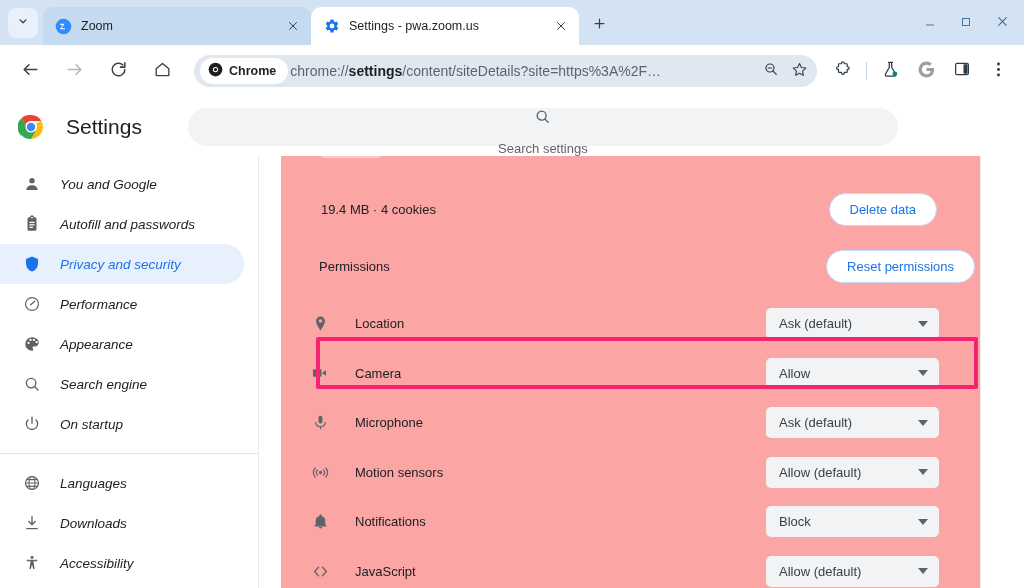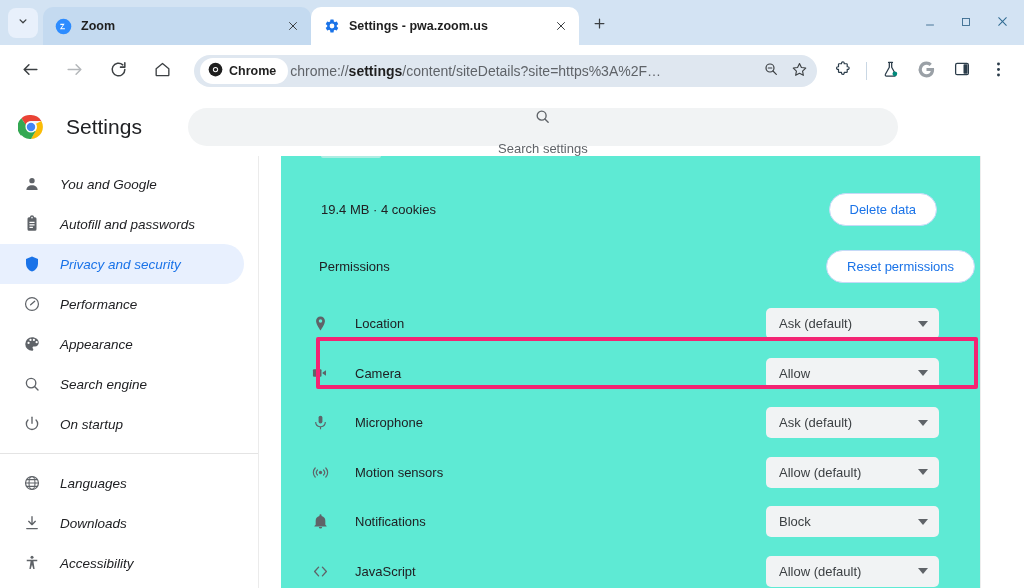--- a/index.html
+++ b/index.html
@@ -6,21 +6,21 @@
   html, body {
     width: 1024px; height: 588px;
     font-family: "Liberation Sans", sans-serif;
     overflow: hidden; background: #fff;
   }
 
   
   .tabstrip {
     position: absolute; left: 0; top: 0; width: 1024px; height: 45px;
     background: #d3e3f3;
-    display: flex; align-items: flex-end; font-weight: bold;
+    display: flex; align-items: flex-end;
   }
   .tabsearch {
     width: 30px; height: 30px; margin: 0 5px 7px 8px;
     border-radius: 8px; background: #e8f0fb;
     display: flex; align-items: center; justify-content: center;
     flex: none;
   }
   .tab {
     height: 38px; width: 268px; flex: none;
     border-radius: 10px 10px 0 0;
@@ -120,21 +120,21 @@
   .nav-item.selected { background: #e8f0fe; color: #1a73e8; }
   .nav-icon { width: 20px; height: 20px; flex: none;
               display: flex; align-items: center; justify-content: center; }
   .nav-divider { height: 1px; background: #e4e4e4; margin: 9px 0 9px 0; }
 
   .content {
     flex: 1; position: relative; background: #fff; overflow: hidden;
   }
   .content-card {
     position: absolute; left: 22px; top: 0; width: 700px;
-    background: #5eead4;
+    background: #fca5a5;
     border-right: 1px solid #ededed;
     height: 432px;
   }
   .cut-top {
     position: absolute; left: 40px; top: -6px; width: 60px; height: 8px;
     background: #eee; border-radius: 2px; opacity: .55;
   }
 
   .data-row {
     position: absolute; left: 0; top: 30px; width: 678px; height: 46px;

